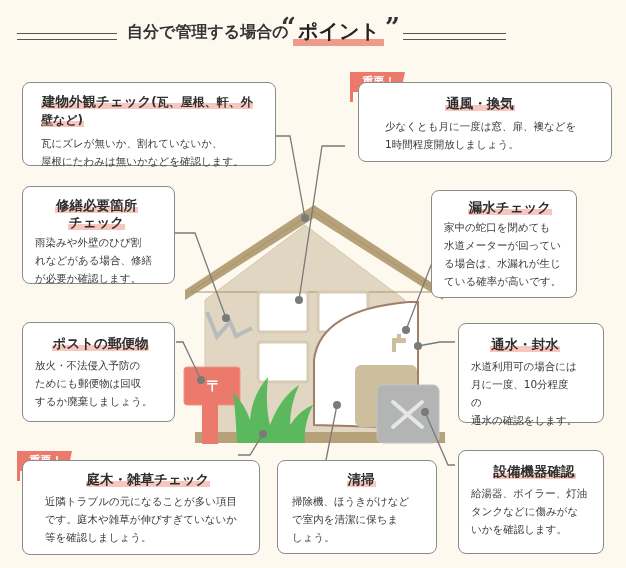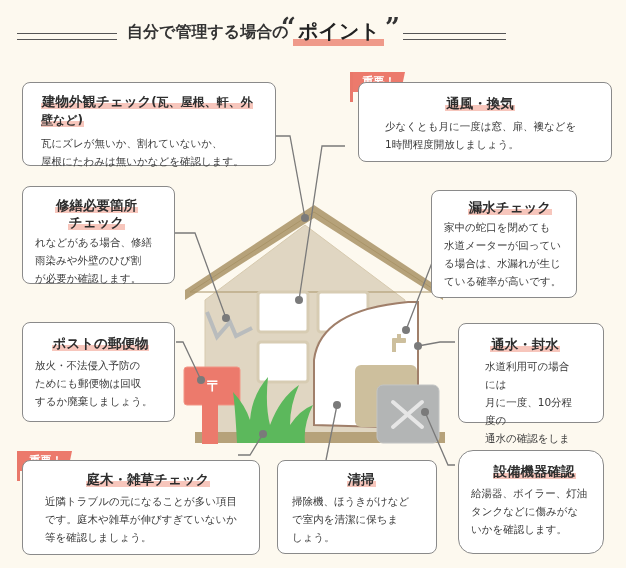--- a/index.html
+++ b/index.html
@@ -117,22 +117,22 @@
   <div class="b" style="margin-top:5px;padding-left:26px;">
     <div>少なくとも月に一度は窓、扉、襖などを</div>
     <div>1時間程度開放しましょう。</div>
   </div>
 </div>
 
 <div class="box" style="left:22px;top:186px;width:153px;height:98px;padding:10px 16px 0 12px;">
   <div class="h"><span class="hl">修繕必要箇所</span></div>
   <div class="h"><span class="hl">チェック</span></div>
   <div class="b" style="margin-top:2px;">
+    <div>雨染みや外壁のひび割</div>
     <div>れなどがある場合、修繕</div>
-    <div>雨染みや外壁のひび割</div>
     <div>が必要か確認します。</div>
   </div>
 </div>
 
 <div class="box" style="left:431px;top:190px;width:146px;height:108px;padding:8px 0 0 12px;">
   <div class="h"><span class="hl">漏水チェック</span></div>
   <div class="b" style="margin-top:2px;">
     <div>家中の蛇口を閉めても</div>
     <div>水道メーターが回ってい</div>
     <div>る場合は、水漏れが生じ</div>
@@ -144,21 +144,21 @@
   <div class="h"><span class="hl">ポストの郵便物</span></div>
   <div class="b" style="margin-top:4px;">
     <div>放火・不法侵入予防の</div>
     <div>ためにも郵便物は回収</div>
     <div>するか廃棄しましょう。</div>
   </div>
 </div>
 
 <div class="box" style="left:458px;top:323px;width:146px;height:100px;padding:12px 24px 0 12px;">
   <div class="h"><span class="hl">通水・封水</span></div>
-  <div class="b" style="margin-top:4px;margin-left:14px;">
+  <div class="b" style="margin-top:4px;">
     <div>水道利用可の場合には</div>
     <div>月に一度、10分程度の</div>
     <div>通水の確認をします。</div>
   </div>
 </div>
 
 <div class="flag" style="left:17px;top:451px;">
   <div class="pole"></div>
   <div class="cloth">重要！</div>
 </div>
@@ -173,20 +173,20 @@
 
 <div class="box" style="left:277px;top:460px;width:160px;height:94px;padding:10px 6px 0 14px;">
   <div class="h"><span class="hl">清掃</span></div>
   <div class="b" style="margin-top:4px;">
     <div>掃除機、ほうきがけなど</div>
     <div>で室内を清潔に保ちま</div>
     <div>しょう。</div>
   </div>
 </div>
 
-<div class="box" style="left:458px;top:450px;width:146px;height:104px;padding:12px 6px 0 12px;border-radius:15px;">
+<div class="box" style="left:458px;top:450px;width:146px;height:104px;padding:12px 6px 0 12px;">
   <div class="h"><span class="hl">設備機器確認</span></div>
   <div class="b" style="margin-top:4px;">
     <div>給湯器、ボイラー、灯油</div>
     <div>タンクなどに傷みがな</div>
     <div>いかを確認します。</div>
   </div>
 </div>
 
 </body></html>

